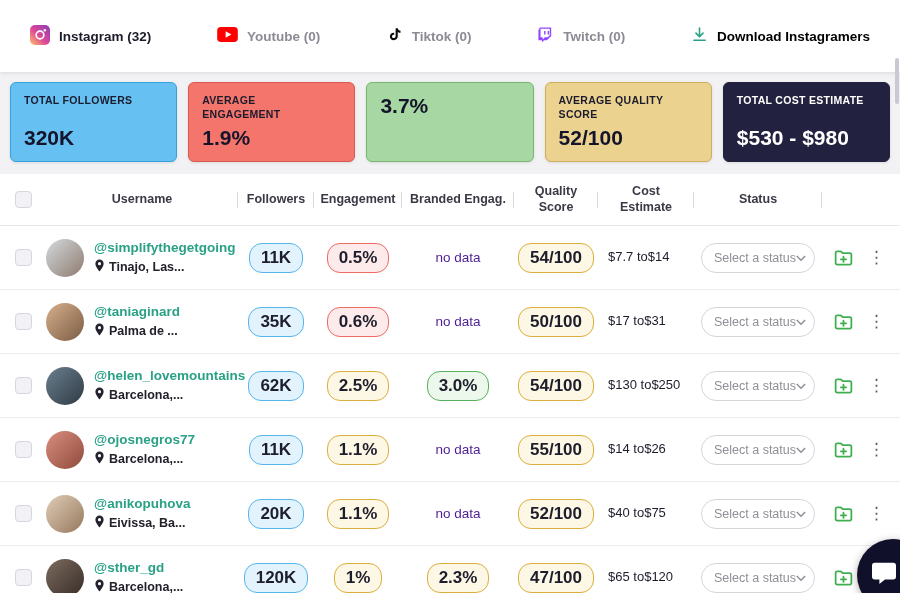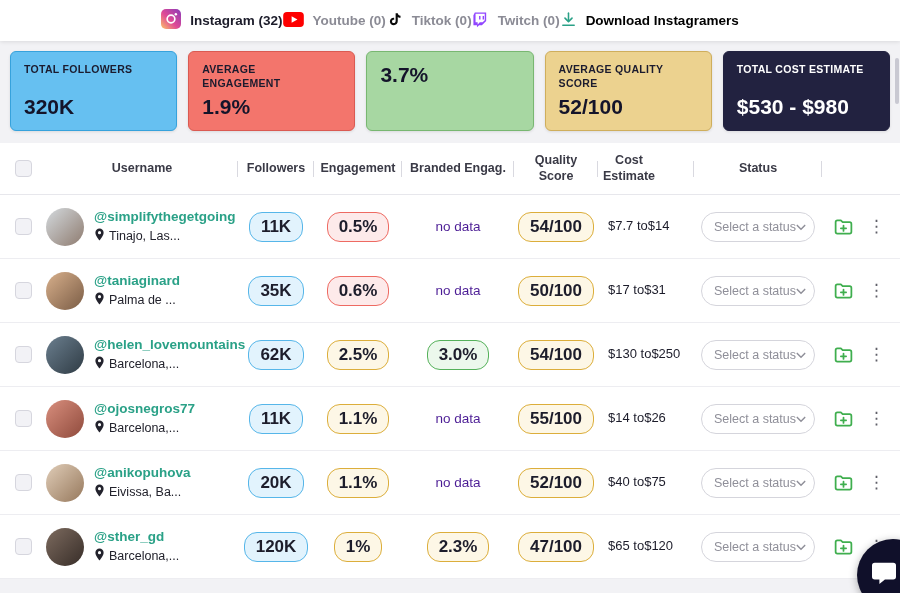--- a/index.html
+++ b/index.html
@@ -1,21 +1,21 @@
 <!DOCTYPE html>
 <html><head>
 <meta charset="utf-8">
 <style>
   * { margin:0; padding:0; box-sizing:border-box; }
   html,body { width:900px; height:593px; overflow:hidden; background:#f2f2f5;
     font-family:"Liberation Sans", sans-serif; color:#1d1d2b; position:relative; }
 
   
-  .topbar { display:flex; align-items:center; justify-content:center;
-    height:41px; background:#fff; padding:0 30px;
+  .topbar { display:flex; align-items:center; justify-content:space-between;
+    height:72px; background:#fff; padding:0 30px;
     box-shadow:0 1px 4px rgba(0,0,0,.10); position:relative; z-index:3; }
   .tab { display:flex; align-items:center; gap:9px; color:#8b8b95;
     font-size:13.5px; font-weight:600; cursor:pointer; }
   .tab.active { color:#1c1c2a; font-weight:800; }
   .download { display:flex; align-items:center; gap:9px; color:#000000;
     font-weight:700; font-size:13.5px; cursor:pointer; }
 
   
   .stats { display:flex; gap:11px; padding:10px 10px 12px; }
   .card { flex:1; height:80px; border-radius:6px; padding:11px 13px;
@@ -44,42 +44,42 @@
   .c-followers { width:76px; }
   .c-eng       { width:88px; }
   .c-branded   { width:112px; }
   .c-quality   { width:84px; }
   .c-cost      { width:96px; justify-content:flex-start; padding-left:10px; }
   .c-status    { width:128px; }
   .c-actions   { width:74px; gap:14px; }
   .th { font-size:12.5px; font-weight:800; color:#3a3a46; text-align:center;
     line-height:1.25; position:relative; }
   .th.c-user { justify-content:center; }
-  .th.c-cost { padding-left:0; }
+  .th.c-cost { justify-content:center; padding-left:0; }
   .th-wrap { max-width:62px; }
   .th.has-div::after { content:''; position:absolute; right:0; top:50%;
     transform:translateY(-50%); width:1px; height:16px; background:#d9d9e0; }
 
   .checkbox { width:17px; height:17px; border-radius:4px;
     border:1px solid #d6d6de; background:#f2f2f6; display:inline-block;
     cursor:pointer; }
 
   .avatar { width:38px; height:38px; border-radius:50%; flex-shrink:0; }
   .trow:nth-child(1) .avatar { background:linear-gradient(135deg,#d4dade,#8e7b6f); }
   .trow:nth-child(2) .avatar { background:linear-gradient(135deg,#d8b08c,#7a5c45); }
   .trow:nth-child(3) .avatar { background:linear-gradient(135deg,#6b7f8f,#2f3b44); }
   .trow:nth-child(4) .avatar { background:linear-gradient(135deg,#d98f7e,#8f4a3c); }
   .trow:nth-child(5) .avatar { background:linear-gradient(135deg,#e0cdb8,#96785c); }
   .trow:nth-child(6) .avatar { background:linear-gradient(135deg,#7d6b5f,#372d28); }
 
   .user-meta { display:flex; flex-direction:column; }
   .username { color:#2aa187; font-weight:700; font-size:13.5px;
     text-decoration:none; cursor:pointer; }
   .loc { display:flex; align-items:center; gap:4px; font-size:12.5px;
-    color:#22222c; margin-top:4px; font-weight:400; }
+    color:#22222c; margin-top:4px; font-weight:700; }
 
   .pill { display:inline-block; padding:4px 11px; border-radius:13px;
     font-size:17px; font-weight:800; color:#1d1d2b;
     border:1px solid transparent; white-space:nowrap; }
   .pill-blue   { background:#e2f3fd; border-color:#56b6e9; }
   .pill-red    { background:#fdeaea; border-color:#ee6a62; }
   .pill-yellow { background:#fdf7e6; border-color:#dcae3b; }
   .pill-green  { background:#ecf8ec; border-color:#55b15a; }
   .nodata { font-size:13.5px; color:#4c1d95; font-weight:500; }
 

